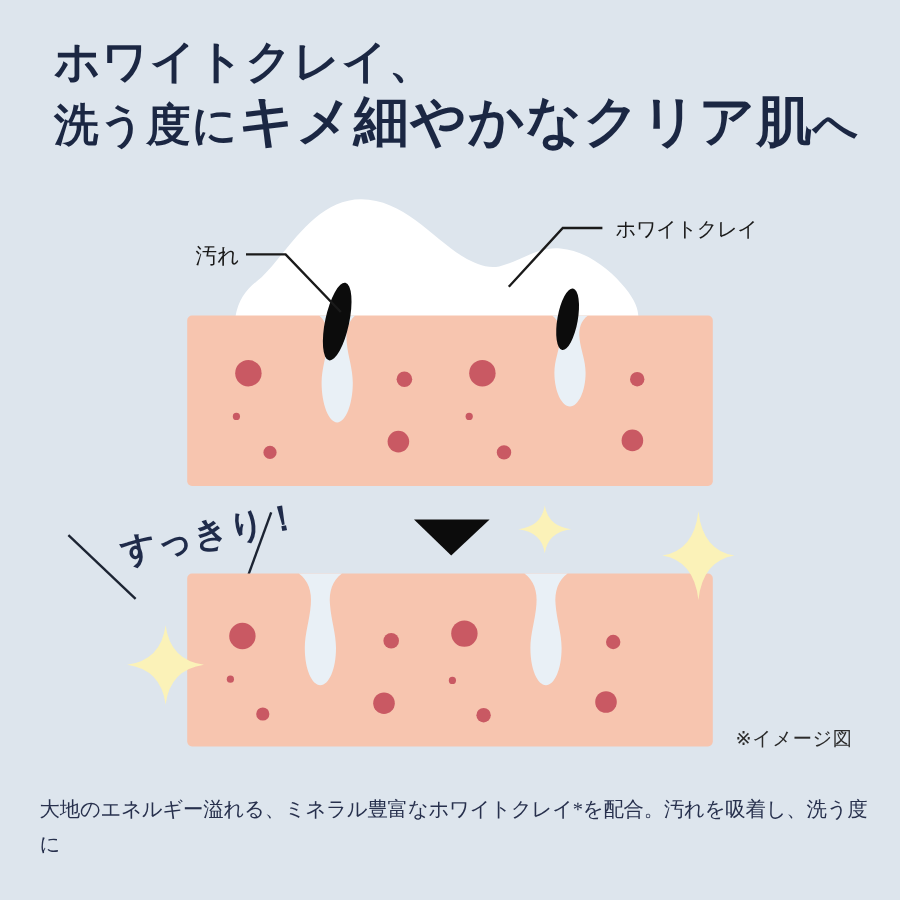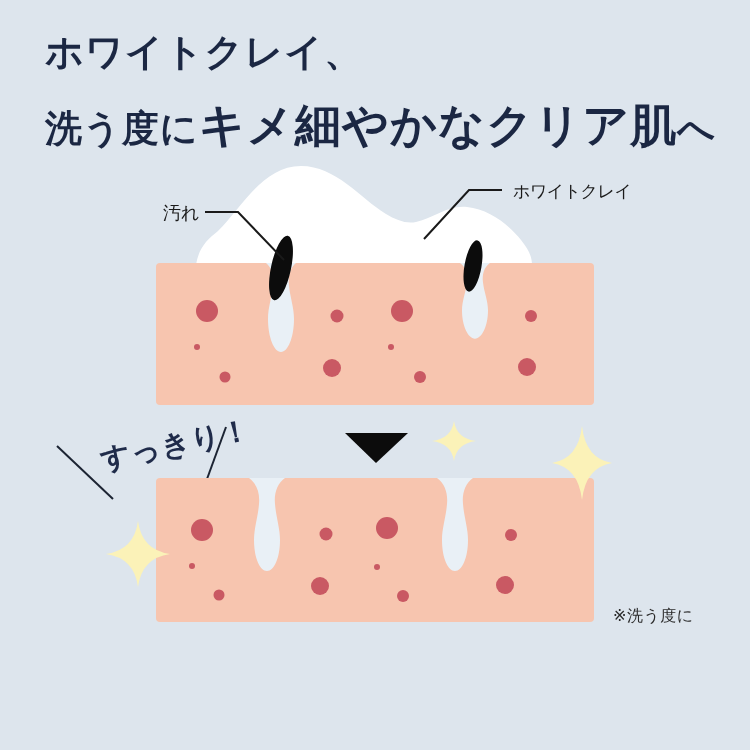--- a/index.html
+++ b/index.html
@@ -6,21 +6,21 @@
   body{font-family:"Liberation Sans","DejaVu Sans",sans-serif;}
   .stage{
     position:relative;width:750px;height:750px;overflow:hidden;
     background:#dde5ed;
   }
   .headline{
     position:absolute;left:45px;top:28px;color:#1b2743;
     font-family:"Liberation Serif","DejaVu Serif",serif;
   }
   .h-line1{font-size:38px;font-weight:600;line-height:48px;letter-spacing:1px;}
-  .h-line2{margin-top:25px;line-height:50px;white-space:nowrap;}
+  .h-line2{margin-top:1px;line-height:50px;white-space:nowrap;}
   .h-reg{font-size:37px;font-weight:600;letter-spacing:1px;}
   .h-big{font-size:46px;font-weight:800;letter-spacing:1px;}
   .diagram-svg{position:absolute;left:0;top:0;}
   .svg-label{
     font-family:"Liberation Sans","DejaVu Sans",sans-serif;
     font-size:18px;fill:#1a1a1a;
   }
   .svg-clay-label{font-size:17px;letter-spacing:-0.5px;}
   .svg-refresh{
     font-family:"DejaVu Serif","Liberation Serif",serif;
@@ -102,18 +102,19 @@
           <circle cx="511" cy="535" r="6" fill="#c95963"></circle>
           <circle cx="505" cy="585" r="9" fill="#c95963"></circle>
         </g>
     </g>
 
     <path fill="#fbf2b8" d="M 454,421 Q 456.6,438.6 476,441 Q 456.6,443.4 454,461 Q 451.4,443.4 432,441 Q 451.4,438.6 454,421 Z"></path>
     <path fill="#fbf2b8" d="M 582,426 Q 585.6,458.6 612,463 Q 585.6,467.4 582,500 Q 578.4,467.4 552,463 Q 578.4,458.6 582,426 Z"></path>
     <path fill="#fbf2b8" d="M 138,521 Q 141.8,550 170,554 Q 141.8,558 138,587 Q 134.2,558 106,554 Q 134.2,550 138,521 Z"></path>
   </svg>
 
-  <div class="image-note">※洗う度に</div>
+  <div class="image-note">※イメージ図</div>
 
   <div class="description">
+    <div>大地のエネルギー溢れる、ミネラル豊富なホワイトクレイ*を配合。汚れを吸着し、洗う度に</div>
   </div>
 
 </div>
 
 </body></html>

